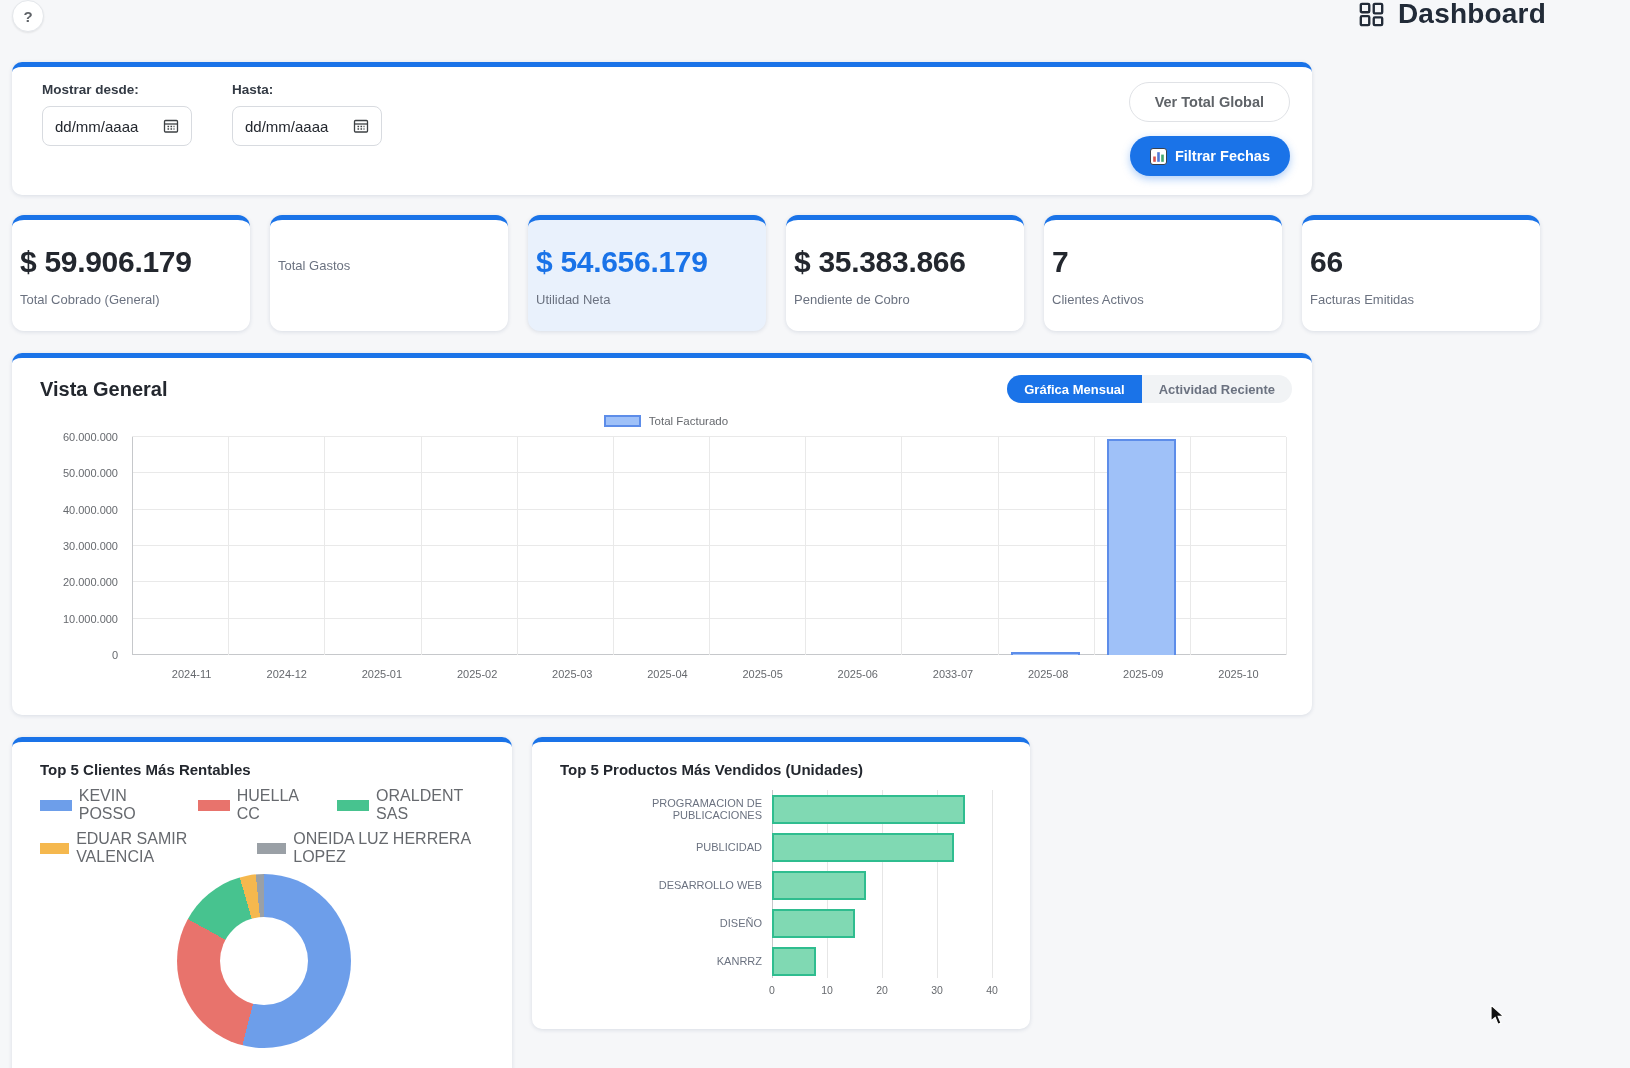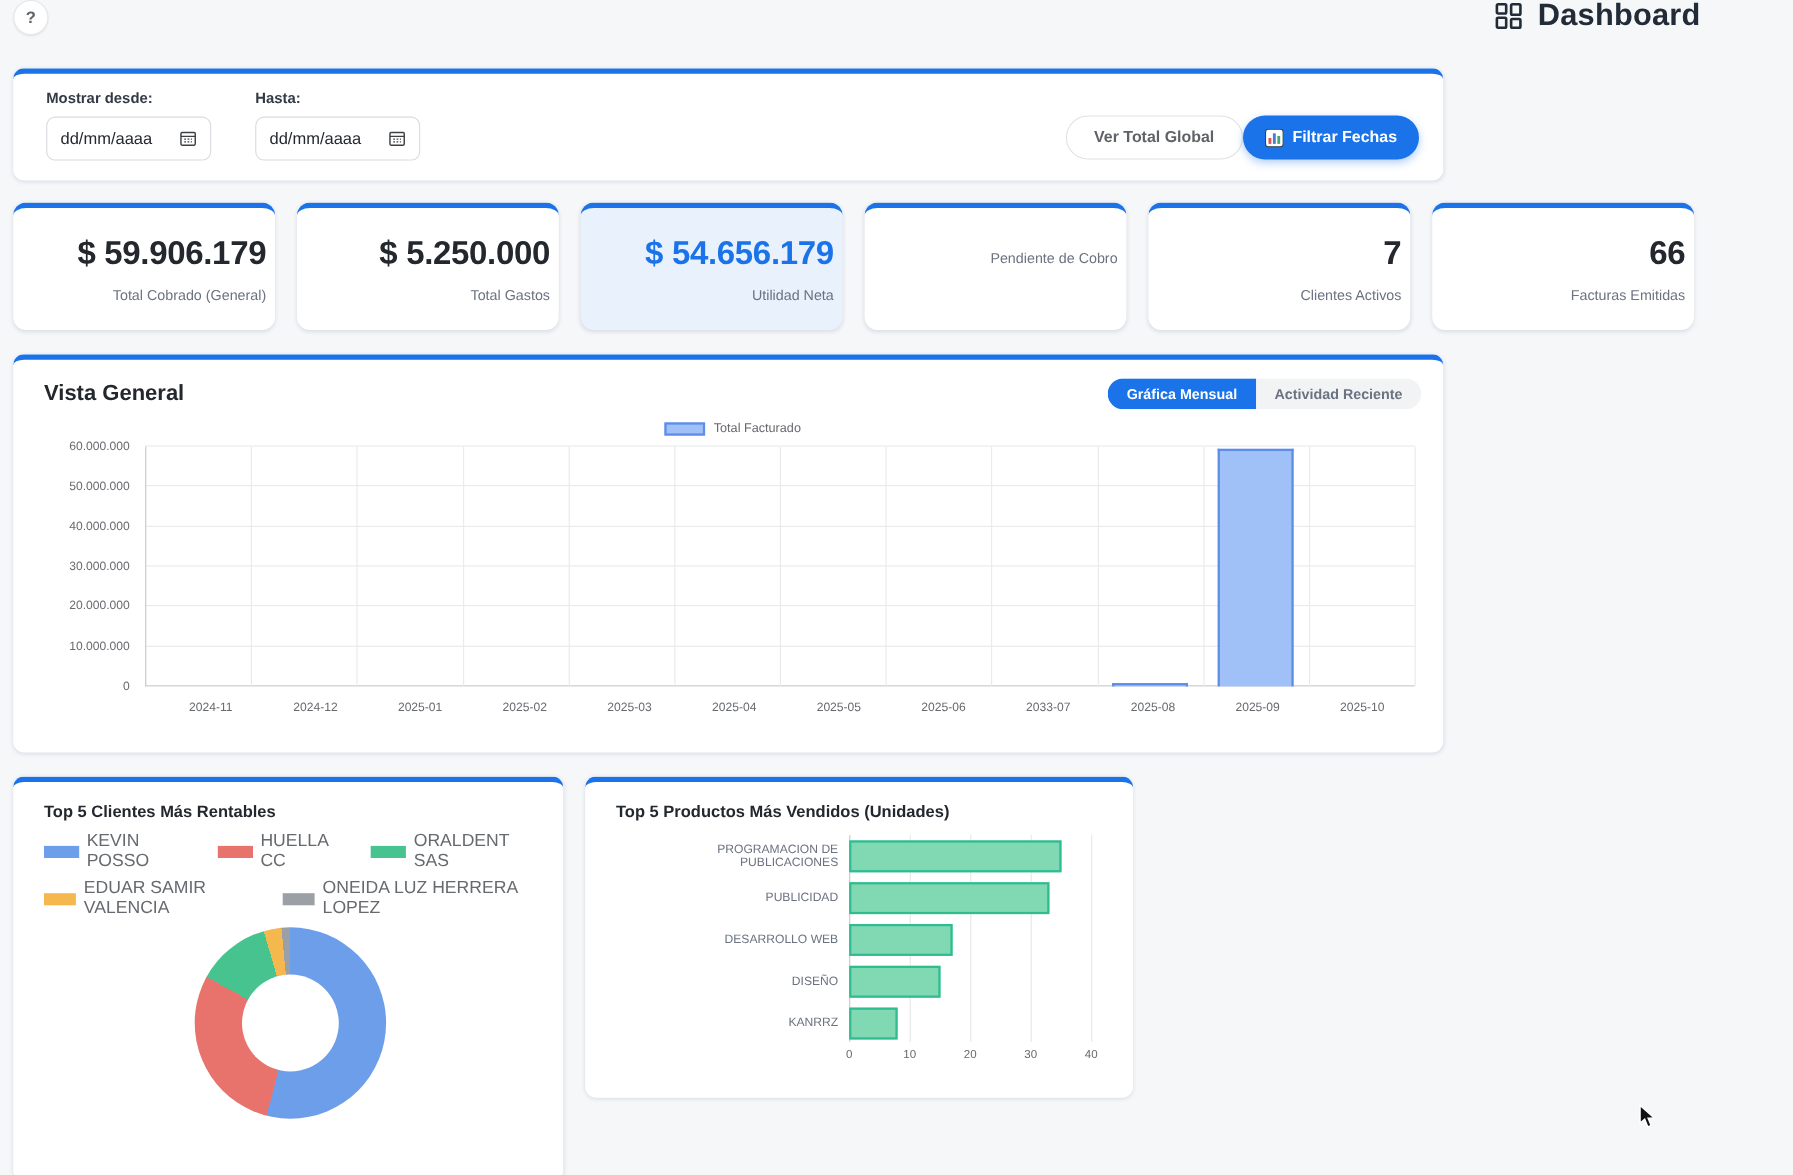--- a/index.html
+++ b/index.html
@@ -34,35 +34,35 @@
   .wide { margin-left:12px; width:1300px; }
   
   .filter-card { margin-top:8px; padding:15px 22px 18px 30px; display:flex; justify-content:space-between; }
   .filter-left { display:flex; gap:40px; }
   .field label { display:block; font-size:13.5px; font-weight:700; color:#333a44; margin-bottom:9px; }
   .date-input {
     width:150px; height:40px; border:1px solid #d8dbe0; border-radius:8px;
     display:flex; align-items:center; justify-content:space-between;
     padding:0 12px; font-size:15px; color:#23272e; background:#fff; cursor:text;
   }
-  .filter-right { display:flex; align-items:flex-end; padding-bottom:1px; }
+  .filter-right { display:flex; align-items:flex-end; gap:14px; padding-bottom:1px;flex-direction:column; }
   .btn-outline {
     height:40px; padding:0 25px; border-radius:20px; cursor:pointer;
     border:1px solid #e0e2e6; background:#fff; color:#5f6368;
     font-size:14.5px; font-weight:700; font-family:inherit;
   }
   .btn-primary {
     height:40px; padding:0 20px; border-radius:20px; cursor:pointer; border:none;
     background:#1a73e8; color:#fff; font-size:14.5px; font-weight:700; font-family:inherit;
     display:flex; align-items:center; gap:8px;
     box-shadow:0 3px 8px rgba(26,115,232,.35);
   }
   
   .stats-row { display:flex; gap:20px; margin:20px 0 0 12px; width:1528px; }
-  .stat-card { flex:1; text-align:right; padding:25px 8px 24px;border-radius:12px; }
+  .stat-card { flex:1; text-align:left; padding:25px 8px 24px;border-radius:12px; }
   .stat-value { font-size:30px; font-weight:700; color:#23272e; letter-spacing:-.3px; }
   .stat-label { margin-top:13px; font-size:13px; color:#6b7280; }
   .stat-card.highlight { background:#e9f1fc; }
   .stat-card.highlight .stat-value { color:#1a73e8; }
   
   .overview-card { margin-top:22px; height:362px; padding:17px 20px 10px 28px; }
   .overview-head { display:flex; justify-content:space-between; align-items:center; }
   .overview-title { font-size:20px; font-weight:700; }
   .tabs { display:flex; border-radius:17px; overflow:hidden; }
   .tab { height:28px; padding:0 17px; font-size:13px; font-weight:700; display:flex; align-items:center; cursor:pointer; border:none; font-family:inherit; }
@@ -171,28 +171,28 @@
     </button>
   </div>
 </div>
 
 <div class="stats-row">
   <div class="card stat-card">
     <div class="stat-value">$ 59.906.179</div>
     <div class="stat-label">Total Cobrado (General)</div>
   </div>
   <div class="card stat-card">
-    <div class="stat-value">$ 5.250.000</div>
     <div class="stat-label">Total Gastos</div>
   </div>
   <div class="card stat-card highlight">
     <div class="stat-value">$ 54.656.179</div>
     <div class="stat-label">Utilidad Neta</div>
   </div>
   <div class="card stat-card">
+    <div class="stat-value">$ 35.383.866</div>
     <div class="stat-label">Pendiente de Cobro</div>
   </div>
   <div class="card stat-card">
     <div class="stat-value">7</div>
     <div class="stat-label">Clientes Activos</div>
   </div>
   <div class="card stat-card">
     <div class="stat-value">66</div>
     <div class="stat-label">Facturas Emitidas</div>
   </div>

